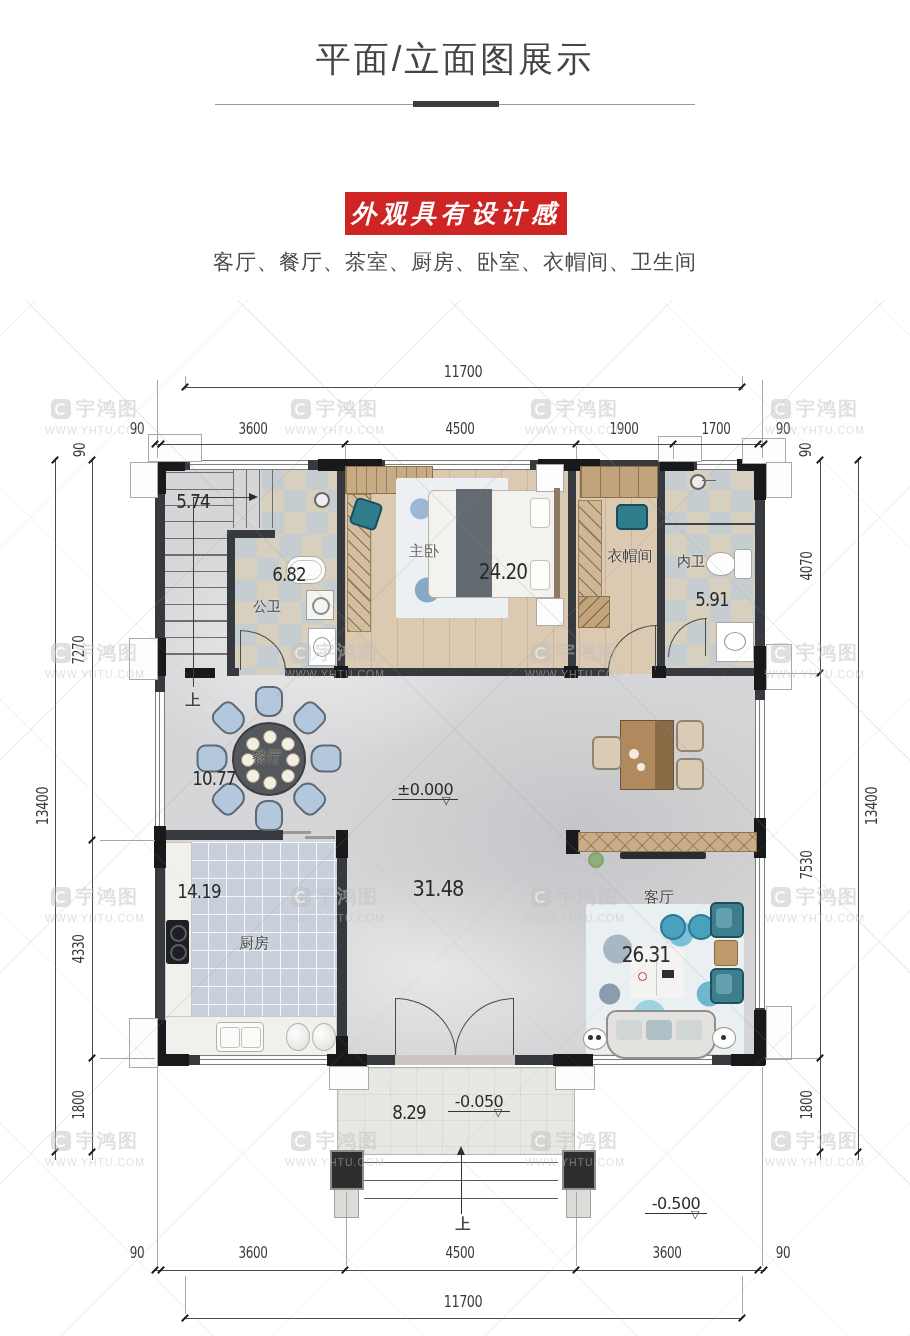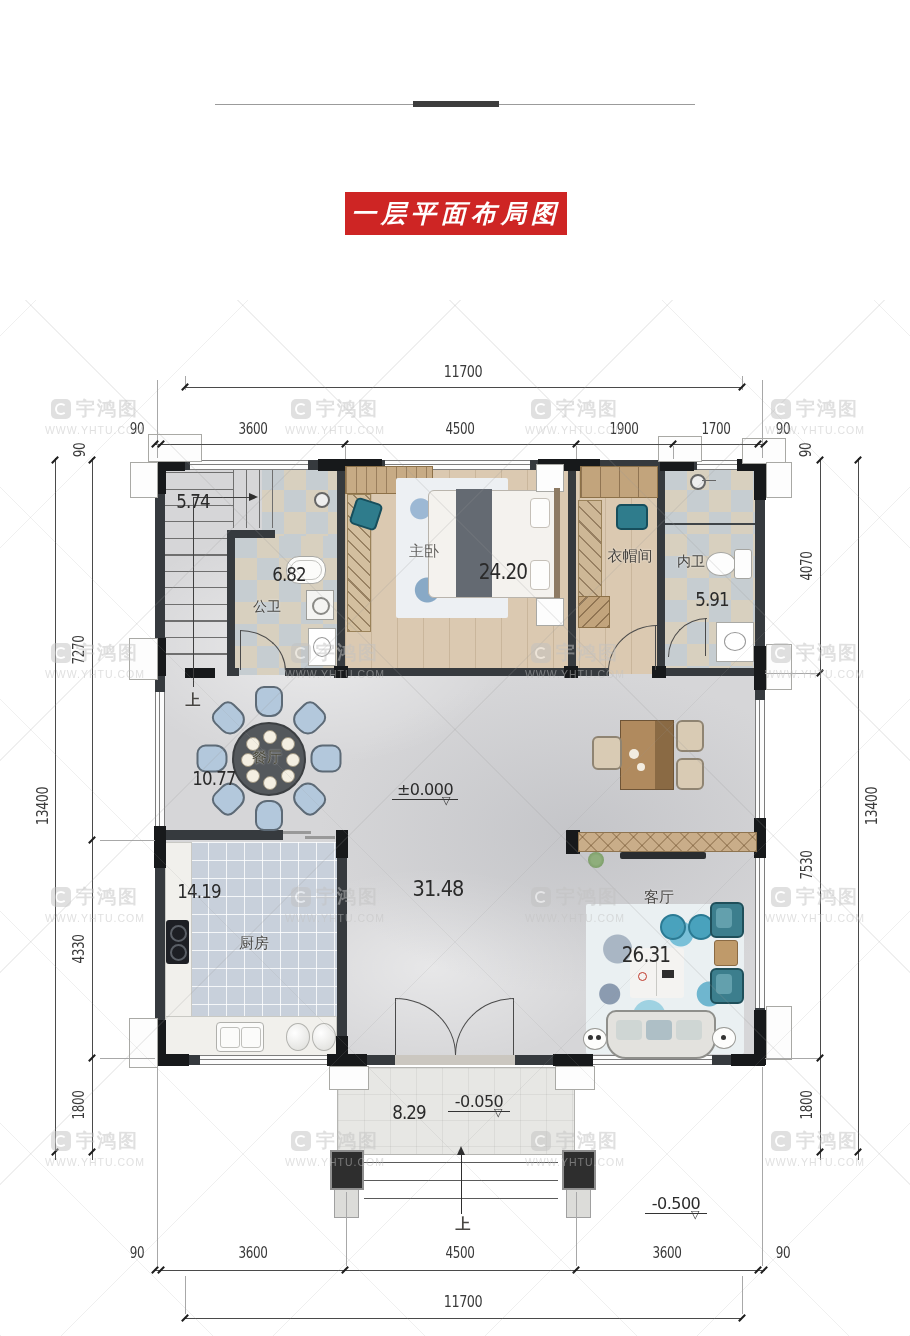--- a/index.html
+++ b/index.html
@@ -55,25 +55,27 @@
   .wm-icon::after{content:"";position:absolute;inset:4px;border:2px solid #fff;border-right-color:transparent;border-radius:50%;}
   .wm-brand{font-size:19px;font-weight:bold;letter-spacing:2px;white-space:nowrap;}
   .wm-url{font-size:10.5px;text-align:center;letter-spacing:1px;margin-top:2px;}
   .diag{position:absolute;left:0;top:300px;width:910px;height:1036px;z-index:39;pointer-events:none;background:repeating-linear-gradient(45deg,rgba(150,150,150,.15) 0 1px,transparent 1px 150px),repeating-linear-gradient(-45deg,rgba(150,150,150,.15) 0 1px,transparent 1px 150px);}
 </style>
 </head>
 <body>
 
 <div class="canvas">
 
+  <div class="page-title">平面/立面图展示</div>
   <div class="divider"></div>
   <div class="divider-accent"></div>
   <div class="banner">
-      <span>一层平面布局图</span>
-    </div>
+      <span>外观具有设计感</span>
+    </div>
+  <div class="room-list">客厅、餐厅、茶室、厨房、卧室、衣帽间、卫生间</div>
 
   <div class="abs" style="left:0;top:330px;width:910px;height:1006px;">
 
     
   </div>
 
   <div class="floor-marble" style="left:165px;top:470px;width:592px;height:586px;"></div>
   <div class="floor-wood" style="left:345px;top:468px;width:313px;height:206px;"></div>
   <div class="floor-tile" style="left:665px;top:468px;width:91px;height:206px;"></div>
   <div class="floor-tile" style="left:235px;top:536px;width:102px;height:139px;"></div>

